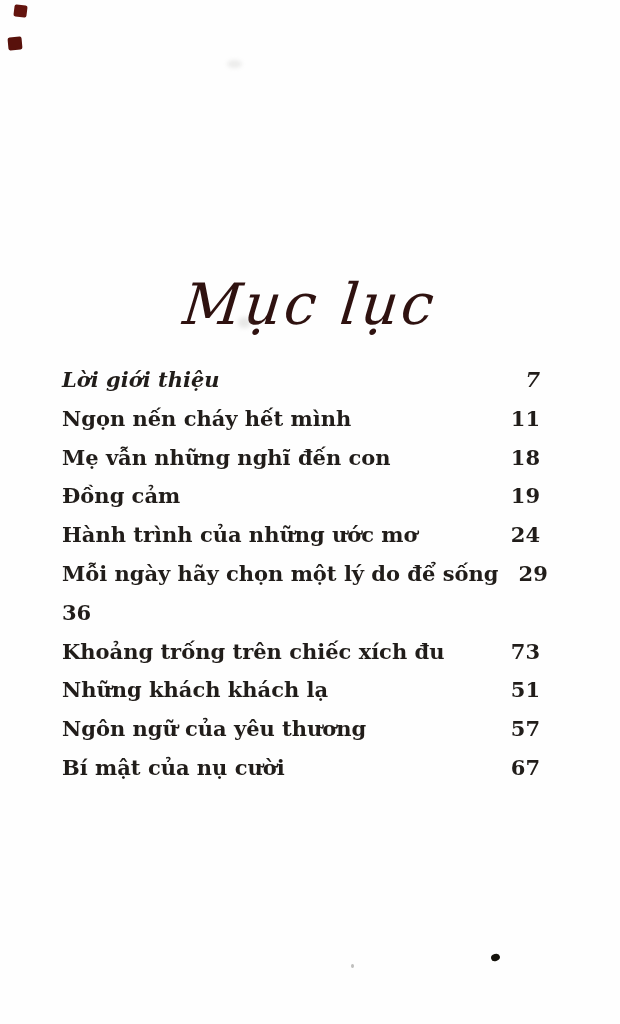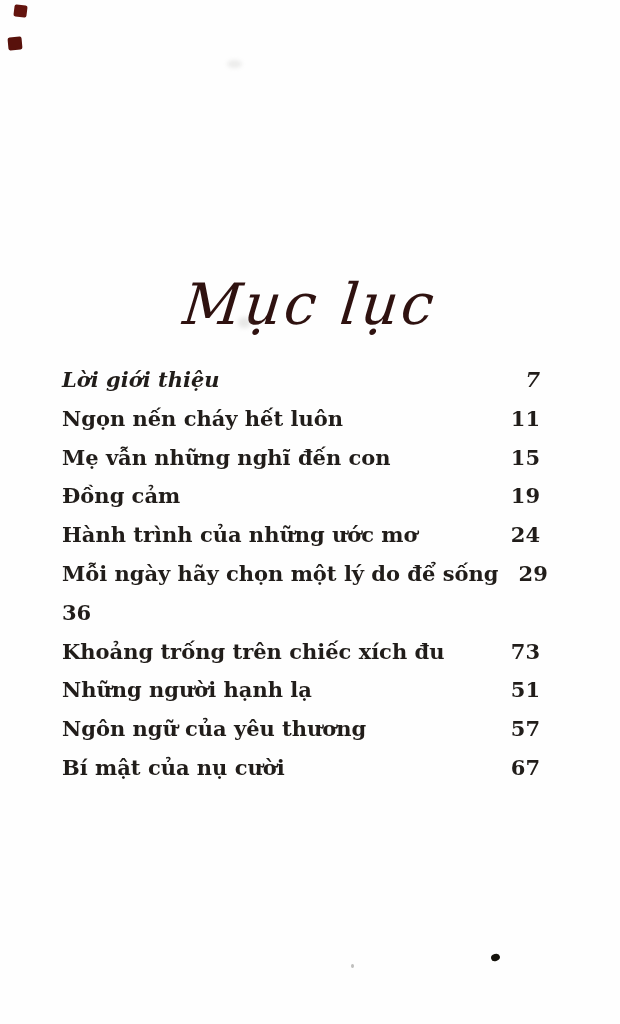--- a/index.html
+++ b/index.html
@@ -111,26 +111,26 @@
   <h1 class="title">Mục lục</h1>
 
   <div class="smudge s2"></div>
 
   <div class="toc">
     <div class="toc-row intro">
       <span class="toc-label">Lời giới thiệu</span>
       <span class="toc-page">7</span>
     </div>
     <div class="toc-row">
-      <span class="toc-label">Ngọn nến cháy hết luôn</span>
+      <span class="toc-label">Ngọn nến cháy hết mình</span>
       <span class="toc-page">11</span>
     </div>
     <div class="toc-row">
       <span class="toc-label">Mẹ vẫn những nghĩ đến con</span>
-      <span class="toc-page">15</span>
+      <span class="toc-page">18</span>
     </div>
     <div class="toc-row">
       <span class="toc-label">Đồng cảm</span>
       <span class="toc-page">19</span>
     </div>
     <div class="toc-row">
       <span class="toc-label">Hành trình của những ước mơ</span>
       <span class="toc-page">24</span>
     </div>
     <div class="toc-row">
@@ -138,21 +138,21 @@
       <span class="toc-page">29</span>
     </div>
     <div class="toc-row">
       <span class="toc-page">36</span>
     </div>
     <div class="toc-row">
       <span class="toc-label">Khoảng trống trên chiếc xích đu</span>
       <span class="toc-page">73</span>
     </div>
     <div class="toc-row">
-      <span class="toc-label">Những người hạnh lạ</span>
+      <span class="toc-label">Những khách khách lạ</span>
       <span class="toc-page">51</span>
     </div>
     <div class="toc-row">
       <span class="toc-label">Ngôn ngữ của yêu thương</span>
       <span class="toc-page">57</span>
     </div>
     <div class="toc-row">
       <span class="toc-label">Bí mật của nụ cười</span>
       <span class="toc-page">67</span>
     </div>

